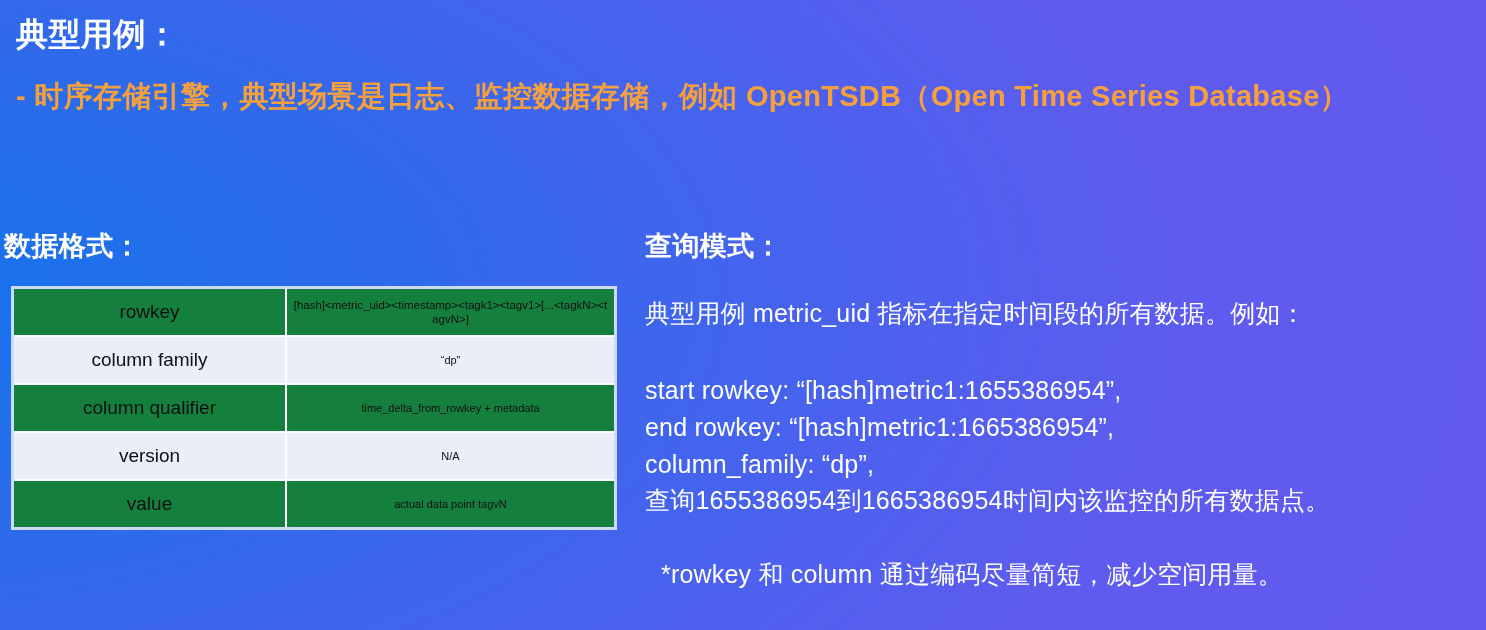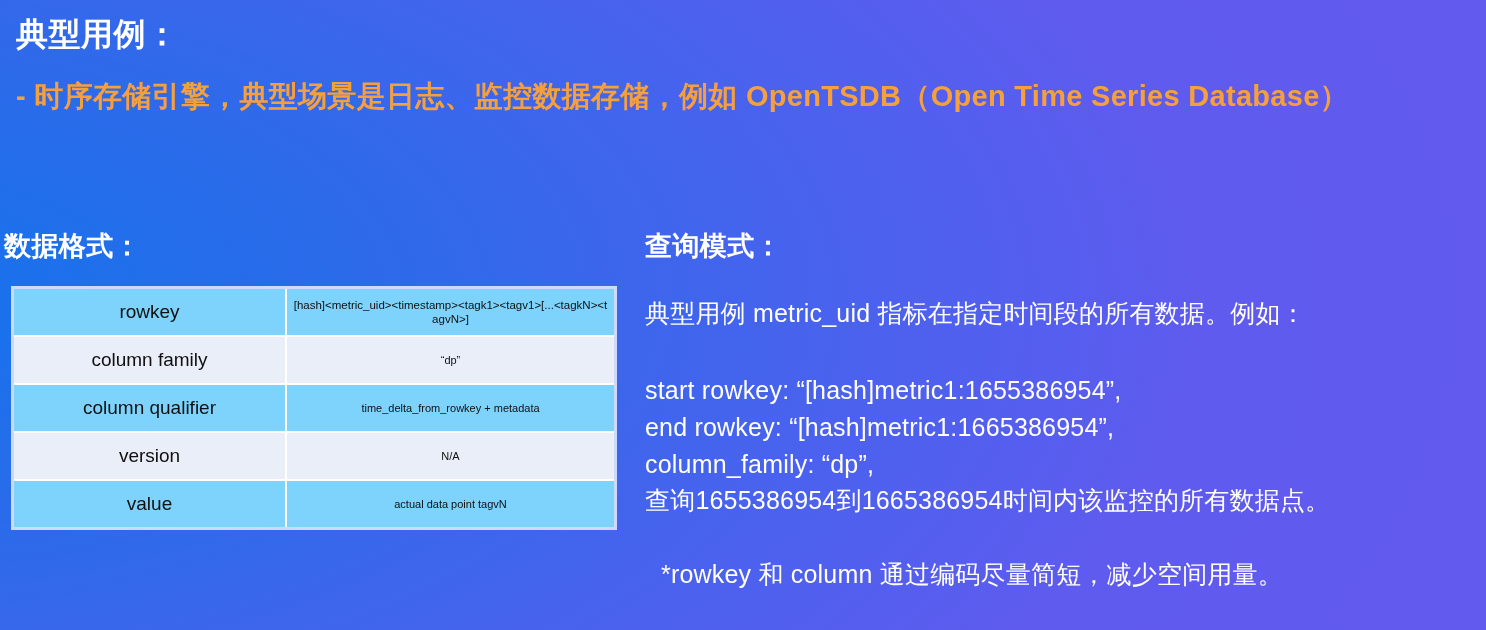--- a/index.html
+++ b/index.html
@@ -80,21 +80,21 @@
     border-bottom: 2px solid #ffffff;
     color: #101010;
     text-align: center;
     vertical-align: middle;
     padding: 4px 6px;
     font-family: "Liberation Sans", sans-serif;
   }
   #schema-table td:last-child { border-right: none; }
   #schema-table tr:last-child td { border-bottom: none; }
 
-  .row-a td { background: #7dd3fc; }
+  .row-a td { background: #15803d; }
   .row-b td { background: #eaeef9; }
 
   .cell-key {
     width: 259px;
     font-size: 19px;
   }
   .cell-val {
     font-size: 11px;
   }
   .cell-val.tiny {

